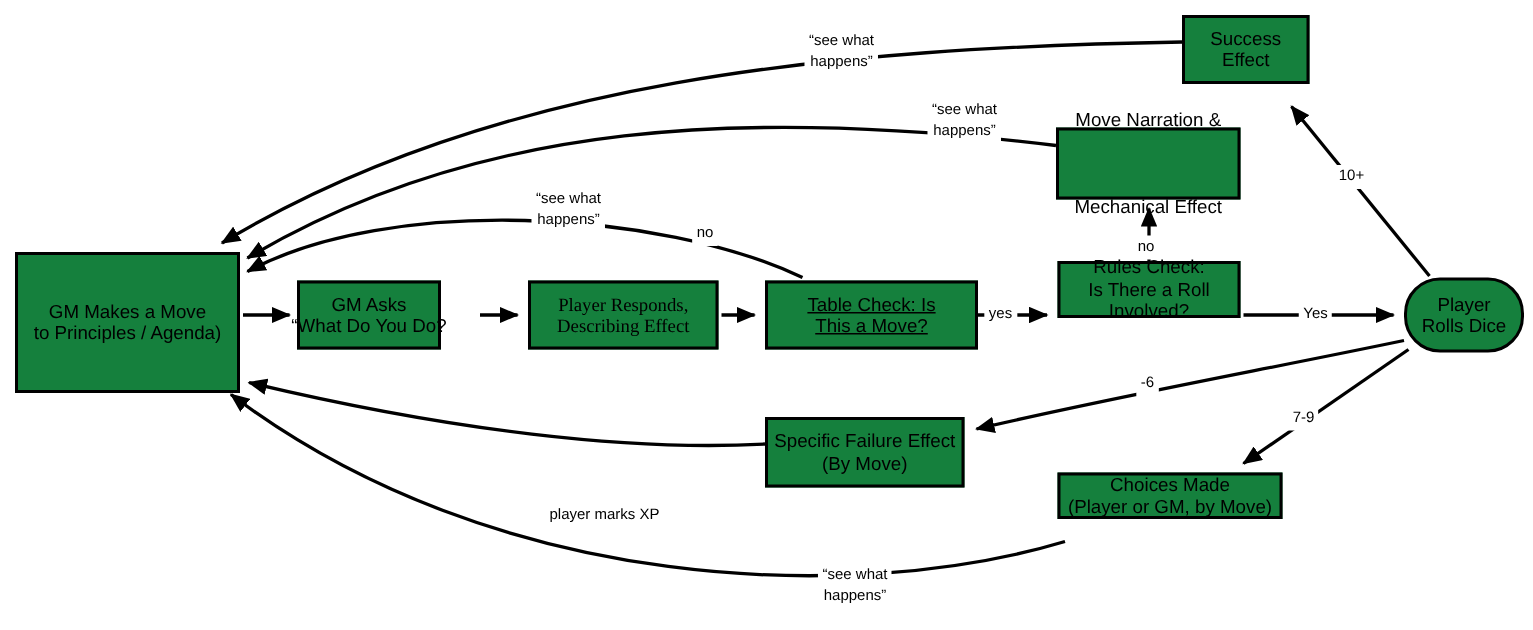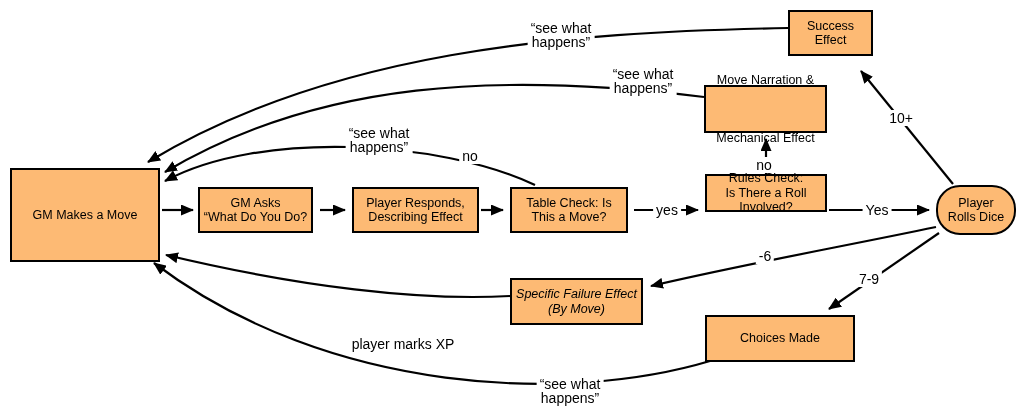--- a/index.html
+++ b/index.html
@@ -2,28 +2,28 @@
 <html><head>
 <meta charset="utf-8">
 <style>
   html,body{margin:0;padding:0;background:#ffffff;}
   .stage{
     position:relative;width:1022px;height:420px;background:#ffffff;overflow:hidden;
     font-family:"Liberation Sans", sans-serif;color:#000;
   }
   svg.wires{position:absolute;left:0;top:0;width:1022px;height:420px;}
   .box{
-    position:absolute;border:2.8px solid #000;background:#fdba74;
+    position:absolute;border:2.8px solid #000;background:#15803d;
     display:flex;flex-direction:column;align-items:center;justify-content:center;
     text-align:center;font-size:12.5px;line-height:14.5px;white-space:nowrap;
     box-sizing:border-box;
   }
   .lbl{
     position:absolute;transform:translate(-50%,-50%);
-    background:#fff;text-align:center;font-size:14px;line-height:14px;
+    background:#fff;text-align:center;font-size:10px;line-height:14px;
     white-space:nowrap;padding:1px 3px;
   }
   .line{display:block;}
 </style>
 </head>
 <body>
 
 <div class="stage">
 
   <svg class="wires" viewBox="0 0 1022 420">
@@ -45,33 +45,34 @@
       <path d="M 788,28 C 560,32 330,52 148,162" marker-end="url(#ah)"></path>
       <path d="M 704,97 C 500,72 320,80 165,172" marker-end="url(#ah)"></path>
       <path d="M 535,185 C 440,140 260,130 165,181" marker-end="url(#ah)"></path>
       <path d="M 510,296 C 420,301 300,287 166,255" marker-end="url(#ah)"></path>
       <path d="M 710,361 C 570,403 330,396 154,263" marker-end="url(#ah)"></path>
     </g>
   </svg>
 
   <div class="box" style="left:10px;top:168px;width:150px;height:94px;">
     <span class="line">GM Makes a Move</span>
+    <span class="line">to Principles / Agenda)</span>
   </div>
 
-  <div class="box" style="left:198px;top:187px;width:115px;height:46px;">
+  <div class="box" style="left:198px;top:187px;width:96px;height:46px;">
     <span class="line">GM Asks</span>
     <span class="line">“What Do You Do?</span>
   </div>
 
-  <div class="box" style="left:352px;top:187px;width:127px;height:46px;">
+  <div class="box" style="left:352px;top:187px;width:127px;height:46px;font-family:Liberation Serif, serif;">
     <span class="line">Player Responds,</span>
     <span class="line">Describing Effect</span>
   </div>
 
-  <div class="box" style="left:510px;top:187px;width:118px;height:46px;">
+  <div class="box" style="left:510px;top:187px;width:142px;height:46px;text-decoration:underline;">
     <span class="line">Table Check: Is</span>
     <span class="line">This a Move?</span>
   </div>
 
   <div class="box" style="left:705px;top:174px;width:122px;height:38px;">
     <span class="line">Rules Check:</span>
     <span class="line">Is There a Roll</span>
     <span class="line">Involved?</span>
   </div>
 
@@ -83,27 +84,28 @@
   <div class="box" style="left:788px;top:10px;width:85px;height:46px;">
     <span class="line">Success</span>
     <span class="line">Effect</span>
   </div>
 
   <div class="box" style="left:704px;top:85px;width:123px;height:48px;gap:43px;">
     <span class="line">Move Narration &amp;</span>
     <span class="line">Mechanical Effect</span>
   </div>
 
-  <div class="box" style="left:510px;top:278px;width:133px;height:47px;font-style:italic;">
+  <div class="box" style="left:510px;top:278px;width:133px;height:47px;">
     <span class="line">Specific Failure Effect</span>
     <span class="line">(By Move)</span>
   </div>
 
-  <div class="box" style="left:705px;top:315px;width:150px;height:47px;">
+  <div class="box" style="left:705px;top:315px;width:150px;height:31px;">
     <span class="line">Choices Made</span>
+    <span class="line">(Player or GM, by Move)</span>
   </div>
 
   <div class="lbl" style="left:561px;top:35px;">
     <span class="line">“see what</span>
     <span class="line">happens”</span>
   </div>
 
   <div class="lbl" style="left:643px;top:81px;">
     <span class="line">“see what</span>
     <span class="line">happens”</span>

